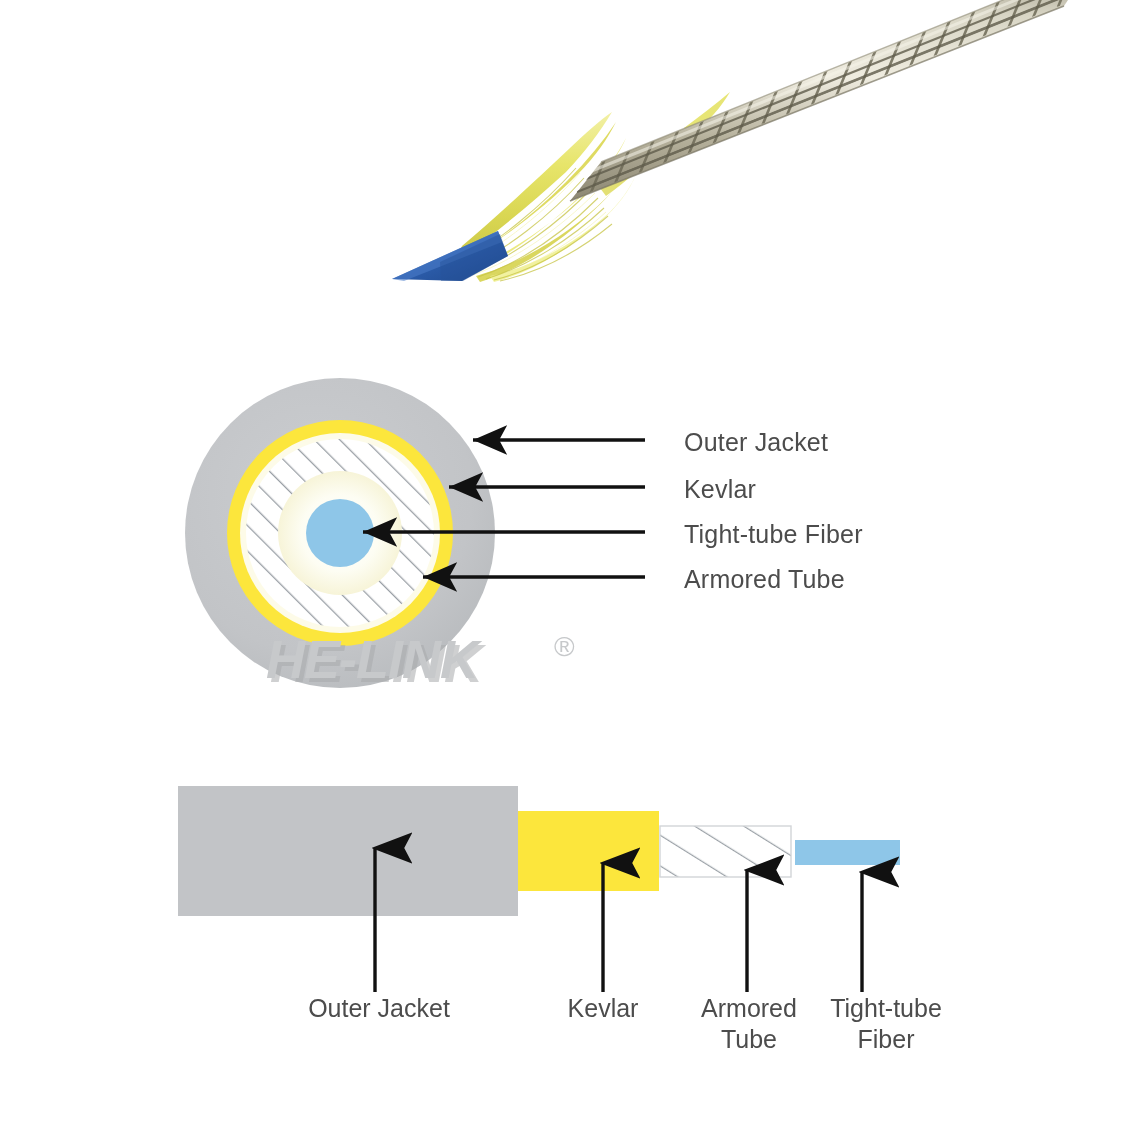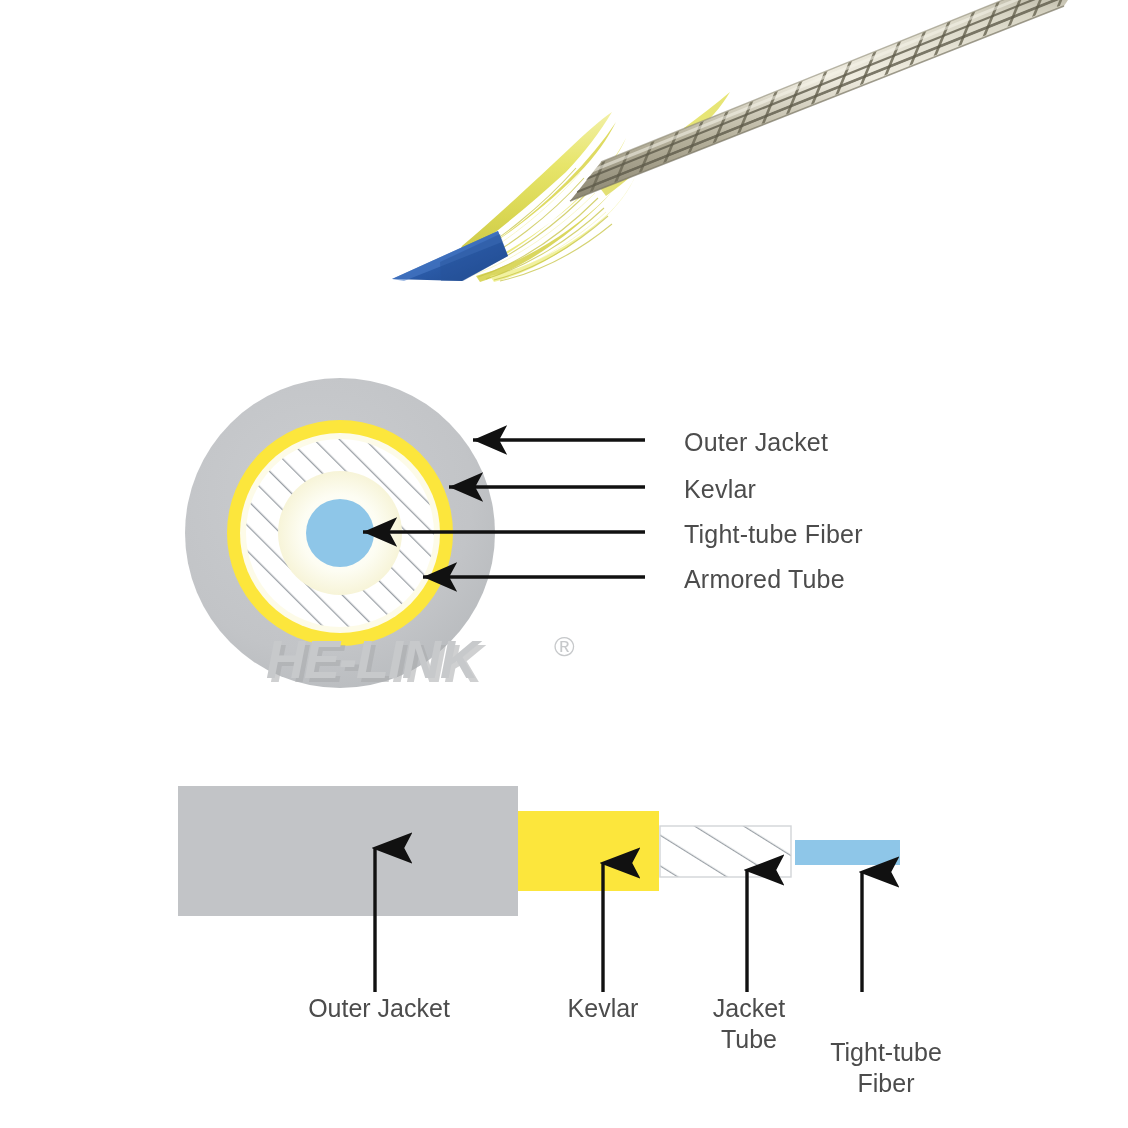--- a/index.html
+++ b/index.html
@@ -269,19 +269,19 @@
       <g stroke="#111111" stroke-width="3.4" fill="none">
         <line x1="375" y1="262" x2="375" y2="118" marker-end="url(#arrowUp)"></line>
         <line x1="603" y1="262" x2="603" y2="133" marker-end="url(#arrowUp)"></line>
         <line x1="747" y1="262" x2="747" y2="140" marker-end="url(#arrowUp)"></line>
         <line x1="862" y1="262" x2="862" y2="142" marker-end="url(#arrowUp)"></line>
       </g>
     </svg>
 
     <div class="long-label" style="left:259px; top:263px; width:240px;">Outer Jacket</div>
     <div class="long-label" style="left:523px; top:263px; width:160px;">Kevlar</div>
-    <div class="long-label" style="left:682px; top:263px; width:134px;">Jacket
+    <div class="long-label" style="left:682px; top:263px; width:134px;">Armored
 Tube</div>
-    <div class="long-label" style="left:815px; top:263px; width:142px;margin-top:44px;">Tight-tube
+    <div class="long-label" style="left:815px; top:263px; width:142px;">Tight-tube
 Fiber</div>
   </div>
 
 </div>
 
 </body></html>

